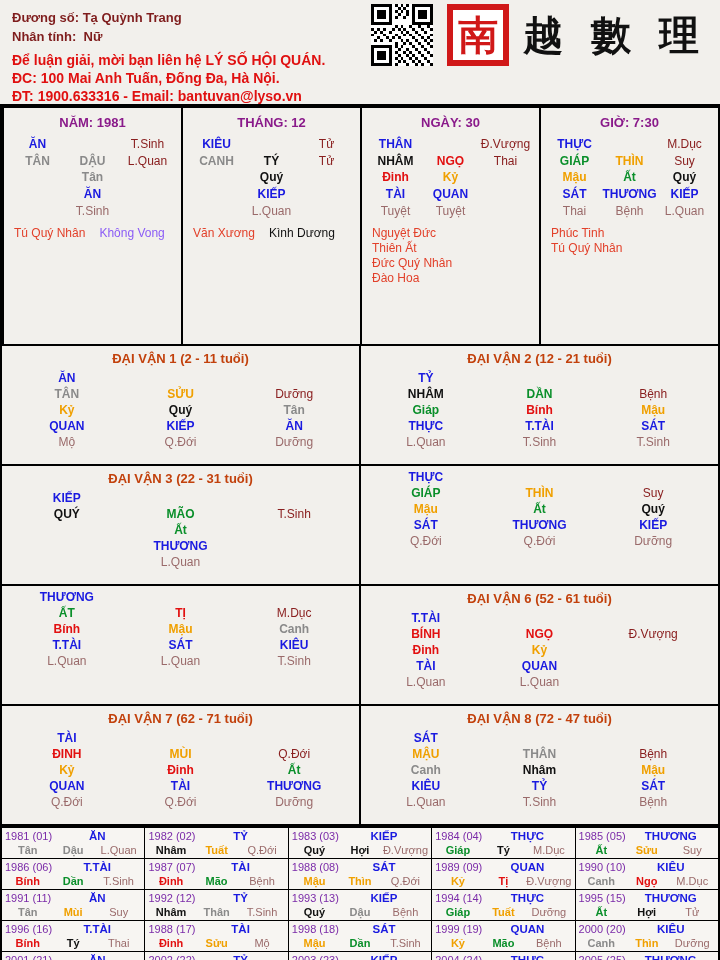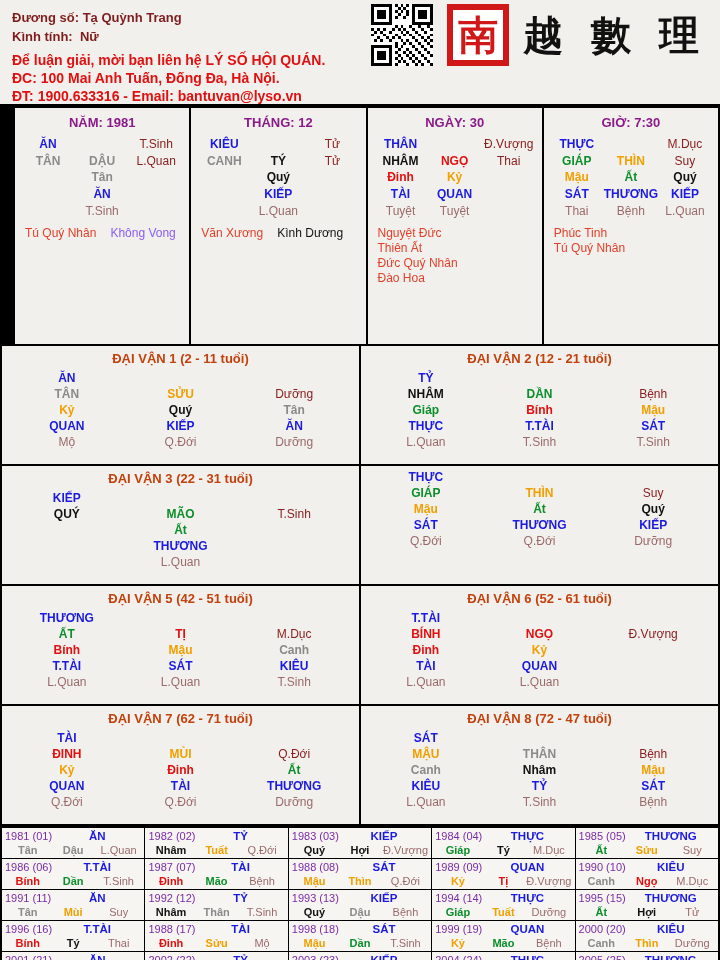--- a/index.html
+++ b/index.html
@@ -28,21 +28,21 @@
     font-family:"DejaVu Serif", serif; font-size:40px; color:#d01818;
     font-weight:bold; line-height:1;
   }
   .brand-cjk {
     font-family:"DejaVu Serif", serif; font-size:40px; font-weight:bold;
     color:#111; letter-spacing:7px; padding-right:6px;
   }
 
   .pillars {
     display:grid; grid-template-columns:repeat(4,1fr);
-    gap:2px; background:#000; padding:2px 2px 2px 15px;
+    gap:2px; background:#000; padding:2px 2px 2px 4px;
     border-top:2px solid #000;
   }
   .pillar { background:#f2f0ec; height:236px; padding:4px 6px 0 6px; position:relative; }
   .pillar-title { text-align:center; font-weight:bold; font-size:13px; color:#8a1a8a; margin:3px 0 6px; }
   .p-grid { display:grid; grid-template-columns:1fr 1fr 1fr; row-gap:1px; text-align:center; }
   .p-grid .cell { font-size:12px; line-height:16px; white-space:nowrap; }
   .r-god   { font-weight:bold; font-size:12.5px; }
   .r-stem  { font-weight:bold; font-size:15px; }
   .r-stage { font-size:12px; }
   .r-hid   { font-weight:bold; font-size:12.5px; }
@@ -84,21 +84,21 @@
 <body>
 
 <div class="page">
 
   <div class="header">
     <div class="hdr-line hdr-blue">
       <span>Đương số:</span>
       <span>Tạ Quỳnh Trang</span>
     </div>
     <div class="hdr-line hdr-blue">
-      <span>Kình tính:</span>
+      <span>Nhân tính:</span>
       &nbsp;<span>Nữ</span>
     </div>
     <div style="height:5px"></div>
     <div class="hdr-line hdr-red">Để luận giải, mời bạn liên hệ LÝ SỐ HỘI QUÁN.</div>
     <div class="hdr-line hdr-red">ĐC: 100 Mai Anh Tuấn, Đống Đa, Hà Nội.</div>
     <div class="hdr-line hdr-red">ĐT: 1900.633316 - Email: bantuvan@lyso.vn</div>
 
     <div class="brand">
       <div class="qr">
         <svg width="62" height="62" viewBox="0 0 21 21" shape-rendering="crispEdges">
@@ -408,21 +408,20 @@
           <div class="cell d-hid" style="color:#111111">Quý</div>
           <div class="cell d-hg" style="color:#1a1ae0">SÁT</div>
           <div class="cell d-hg" style="color:#1a1ae0">THƯƠNG</div>
           <div class="cell d-hg" style="color:#1a1ae0">KIẾP</div>
           <div class="cell d-hs">Q.Đới</div>
           <div class="cell d-hs">Q.Đới</div>
           <div class="cell d-hs">Dưỡng</div>
         </div>
       </div>
       <div class="dv">
-        <div class="dv-title">ĐẠI VẬN 5 (42 - 51 tuổi)</div>
         <div class="dv-grid">
           <div class="cell d-god" style="color:#1a1ae0">THƯƠNG</div>
           <div class="cell"></div>
           <div class="cell"></div>
           <div class="cell d-stem" style="color:#0a8f2a">ẤT</div>
           <div class="cell d-stem" style="color:#e21010">TỊ</div>
           <div class="cell d-stage c-dkred">M.Dục</div>
           <div class="cell d-hid" style="color:#e21010">Bính</div>
           <div class="cell d-hid" style="color:#f0a000">Mậu</div>
           <div class="cell d-hid" style="color:#8a8a8a">Canh</div>

